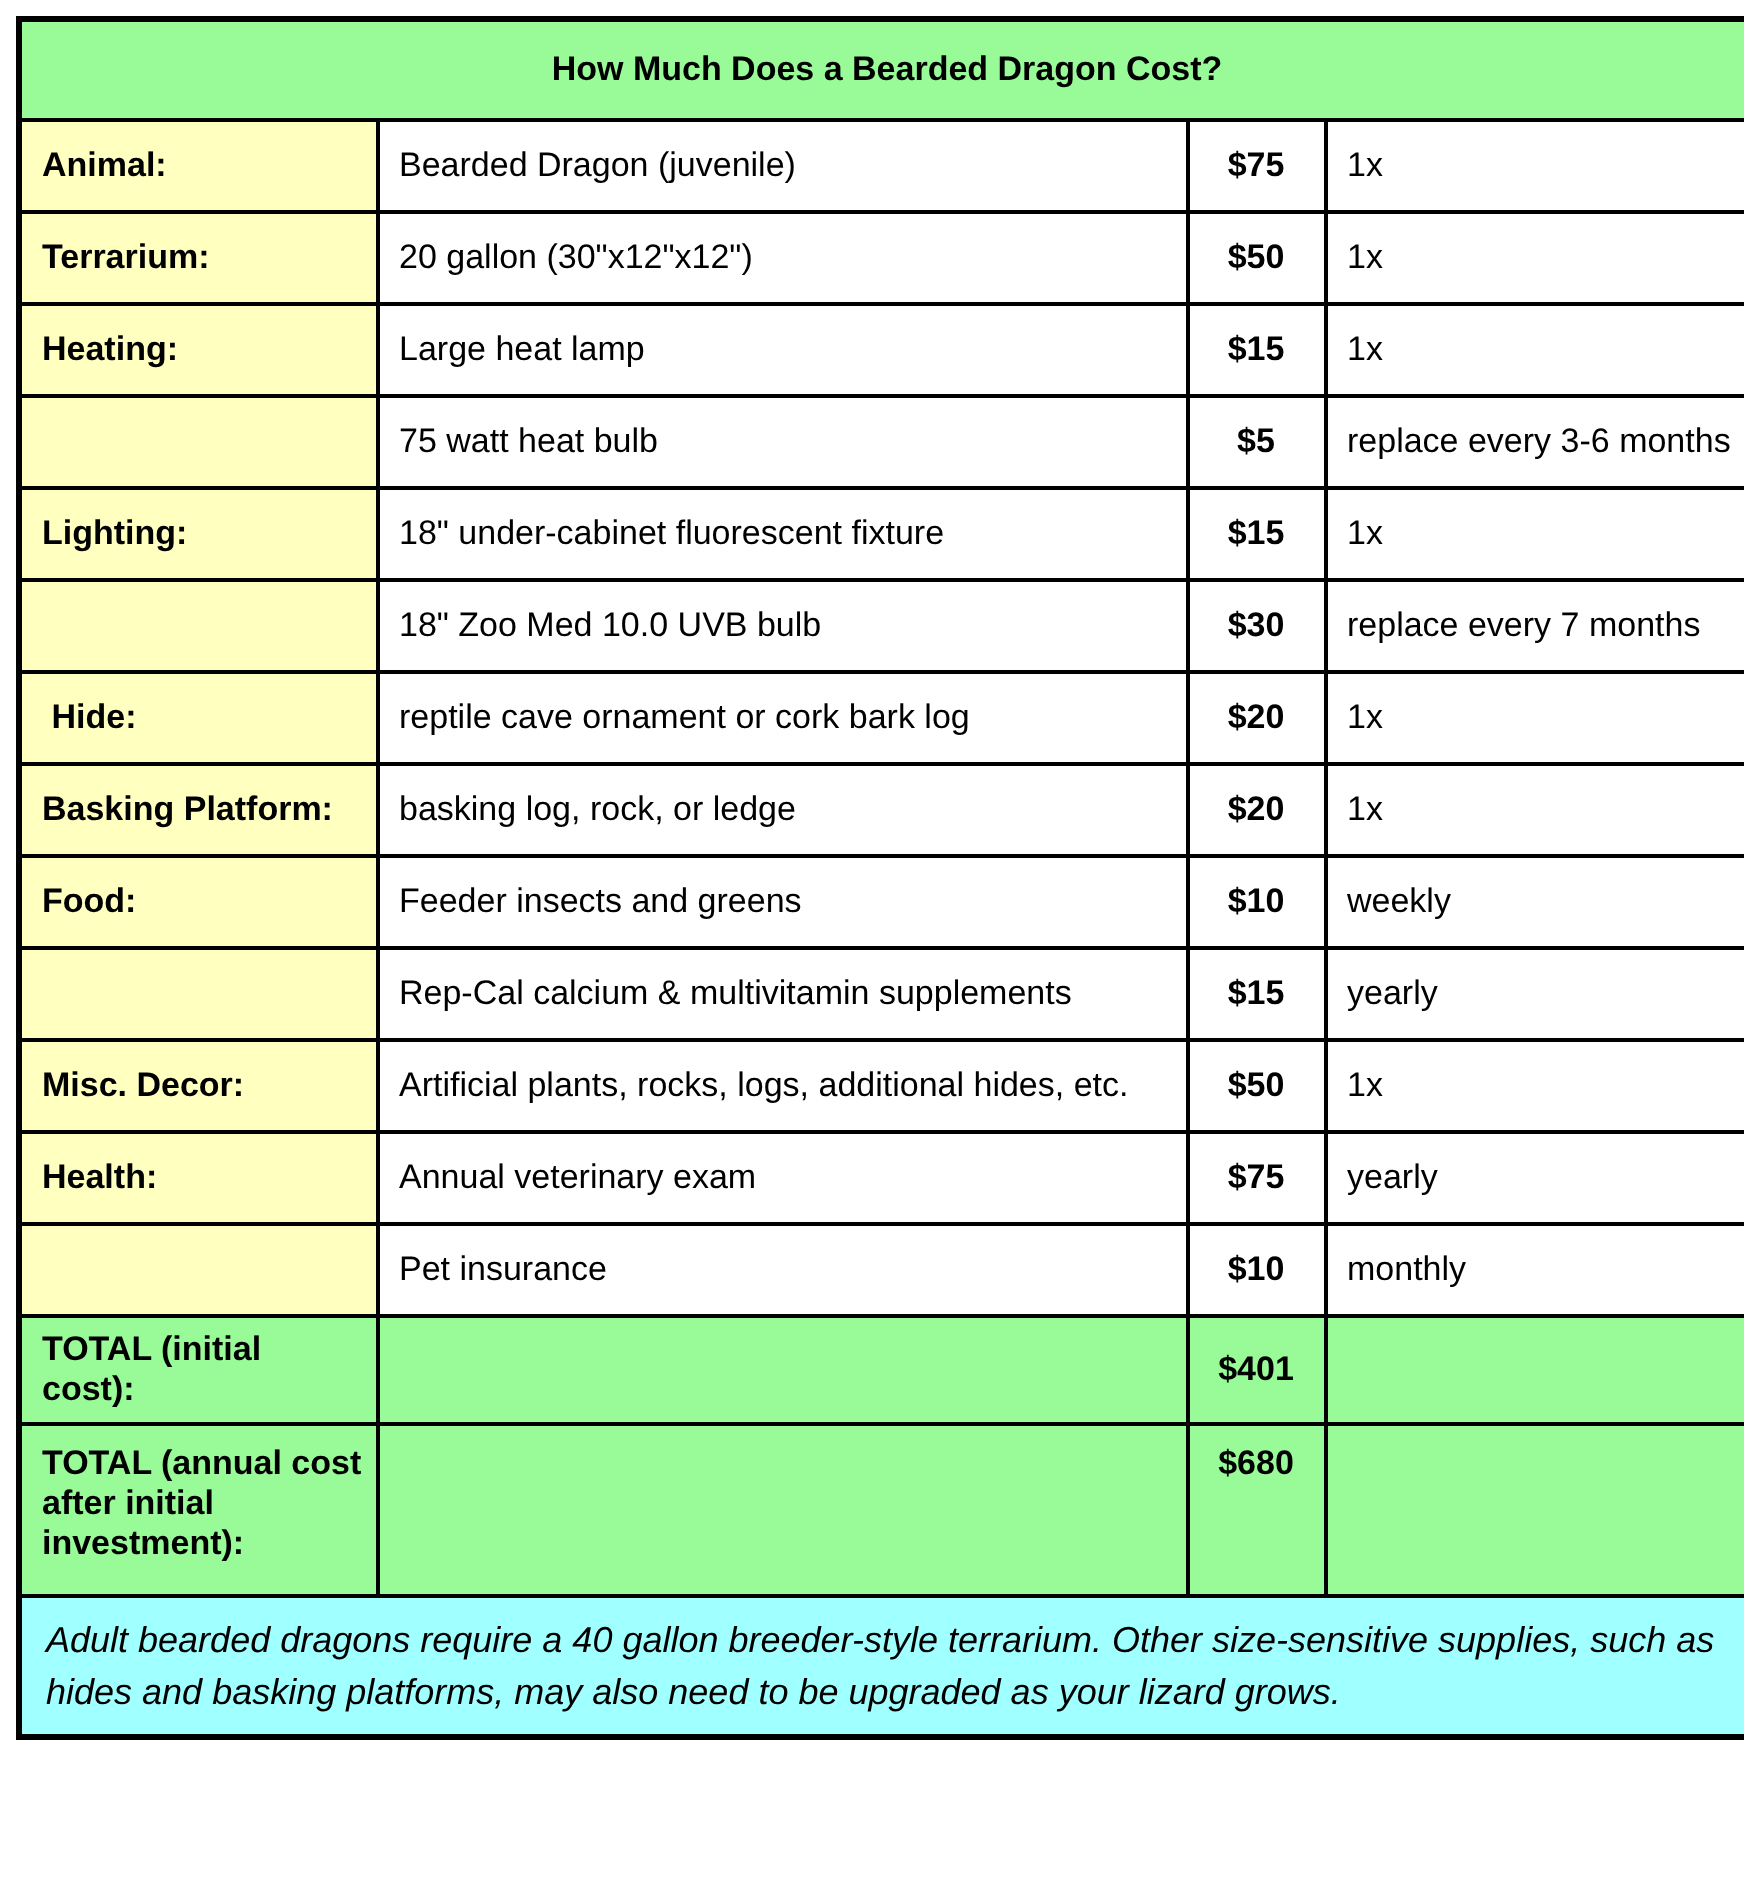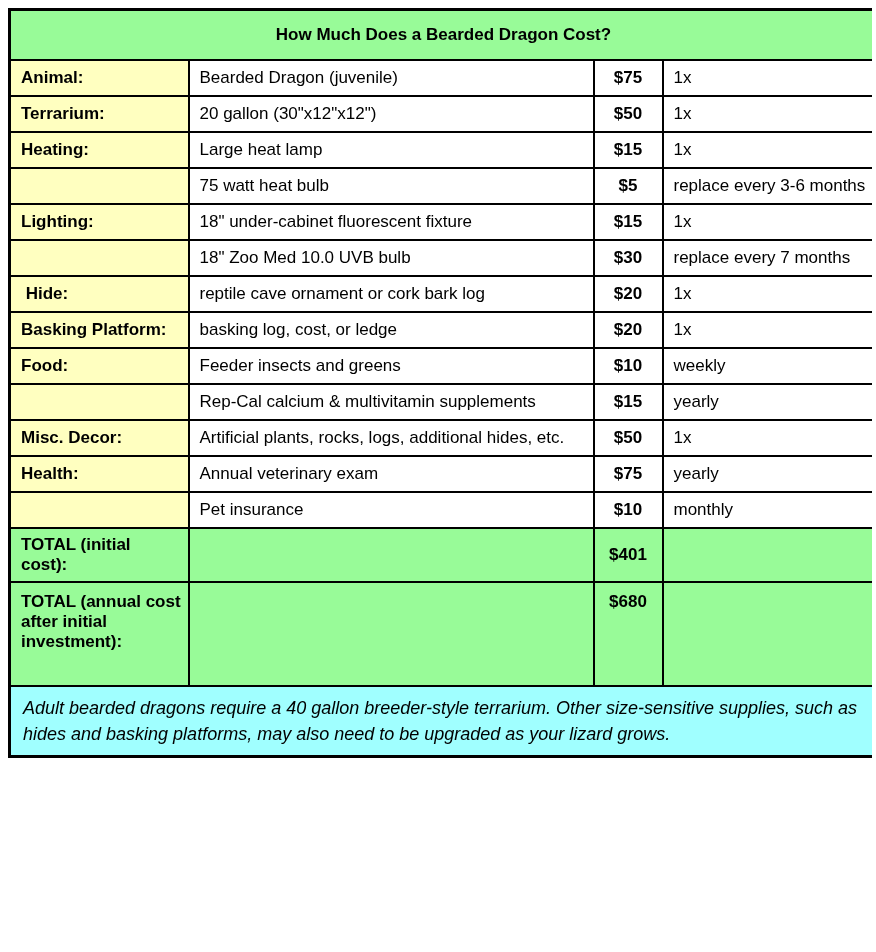--- a/index.html
+++ b/index.html
@@ -24,34 +24,34 @@
     word-wrap: break-word;
   }
   tr.header-row { height: 50px; }
   td.title-cell {
     background: var(--header-bg, #98FB98);
     font-weight: bold;
     font-size: 17px;
     text-align: center;
     padding: 6px 10px;
   }
-  tr.data-row { height: 36px; }
+  tr.data-row { height: 46px; }
   td.cat {
     background: var(--label-bg, #FFFFC0);
     font-weight: bold;
     white-space: pre-wrap;
   }
   td.cost { text-align: center; padding: 6px 4px; font-weight: bold; }
   td.freq { padding-left: 10px; }
   tr.total-row td {
     background: var(--total-bg, #98FB98);
     font-weight: bold;
   }
   tr.total-initial { height: 46px; }
-  tr.total-annual { height: 104px; }
+  tr.total-annual { height: 86px; }
   tr.total-annual td { vertical-align: top; padding-top: 9px; }
   tr.footer-row { height: 70px; }
   td.footnote-cell {
     background: var(--footer-bg, #A0FFFF);
     font-style: italic;
     font-size: 18px;
     padding: 8px 12px;
     vertical-align: middle;
     line-height: 1.45;
   }
@@ -108,21 +108,21 @@
       <td class="freq">replace every 7 months</td>
     </tr>
     <tr class="data-row">
       <td class="cat"> Hide:</td>
       <td class="item">reptile cave ornament or cork bark log</td>
       <td class="cost">$20</td>
       <td class="freq">1x</td>
     </tr>
     <tr class="data-row">
       <td class="cat">Basking Platform:</td>
-      <td class="item">basking log, cost, or ledge</td>
+      <td class="item">basking log, rock, or ledge</td>
       <td class="cost">$20</td>
       <td class="freq">1x</td>
     </tr>
     <tr class="data-row">
       <td class="cat">Food:</td>
       <td class="item">Feeder insects and greens</td>
       <td class="cost">$10</td>
       <td class="freq">weekly</td>
     </tr>
     <tr class="data-row">

